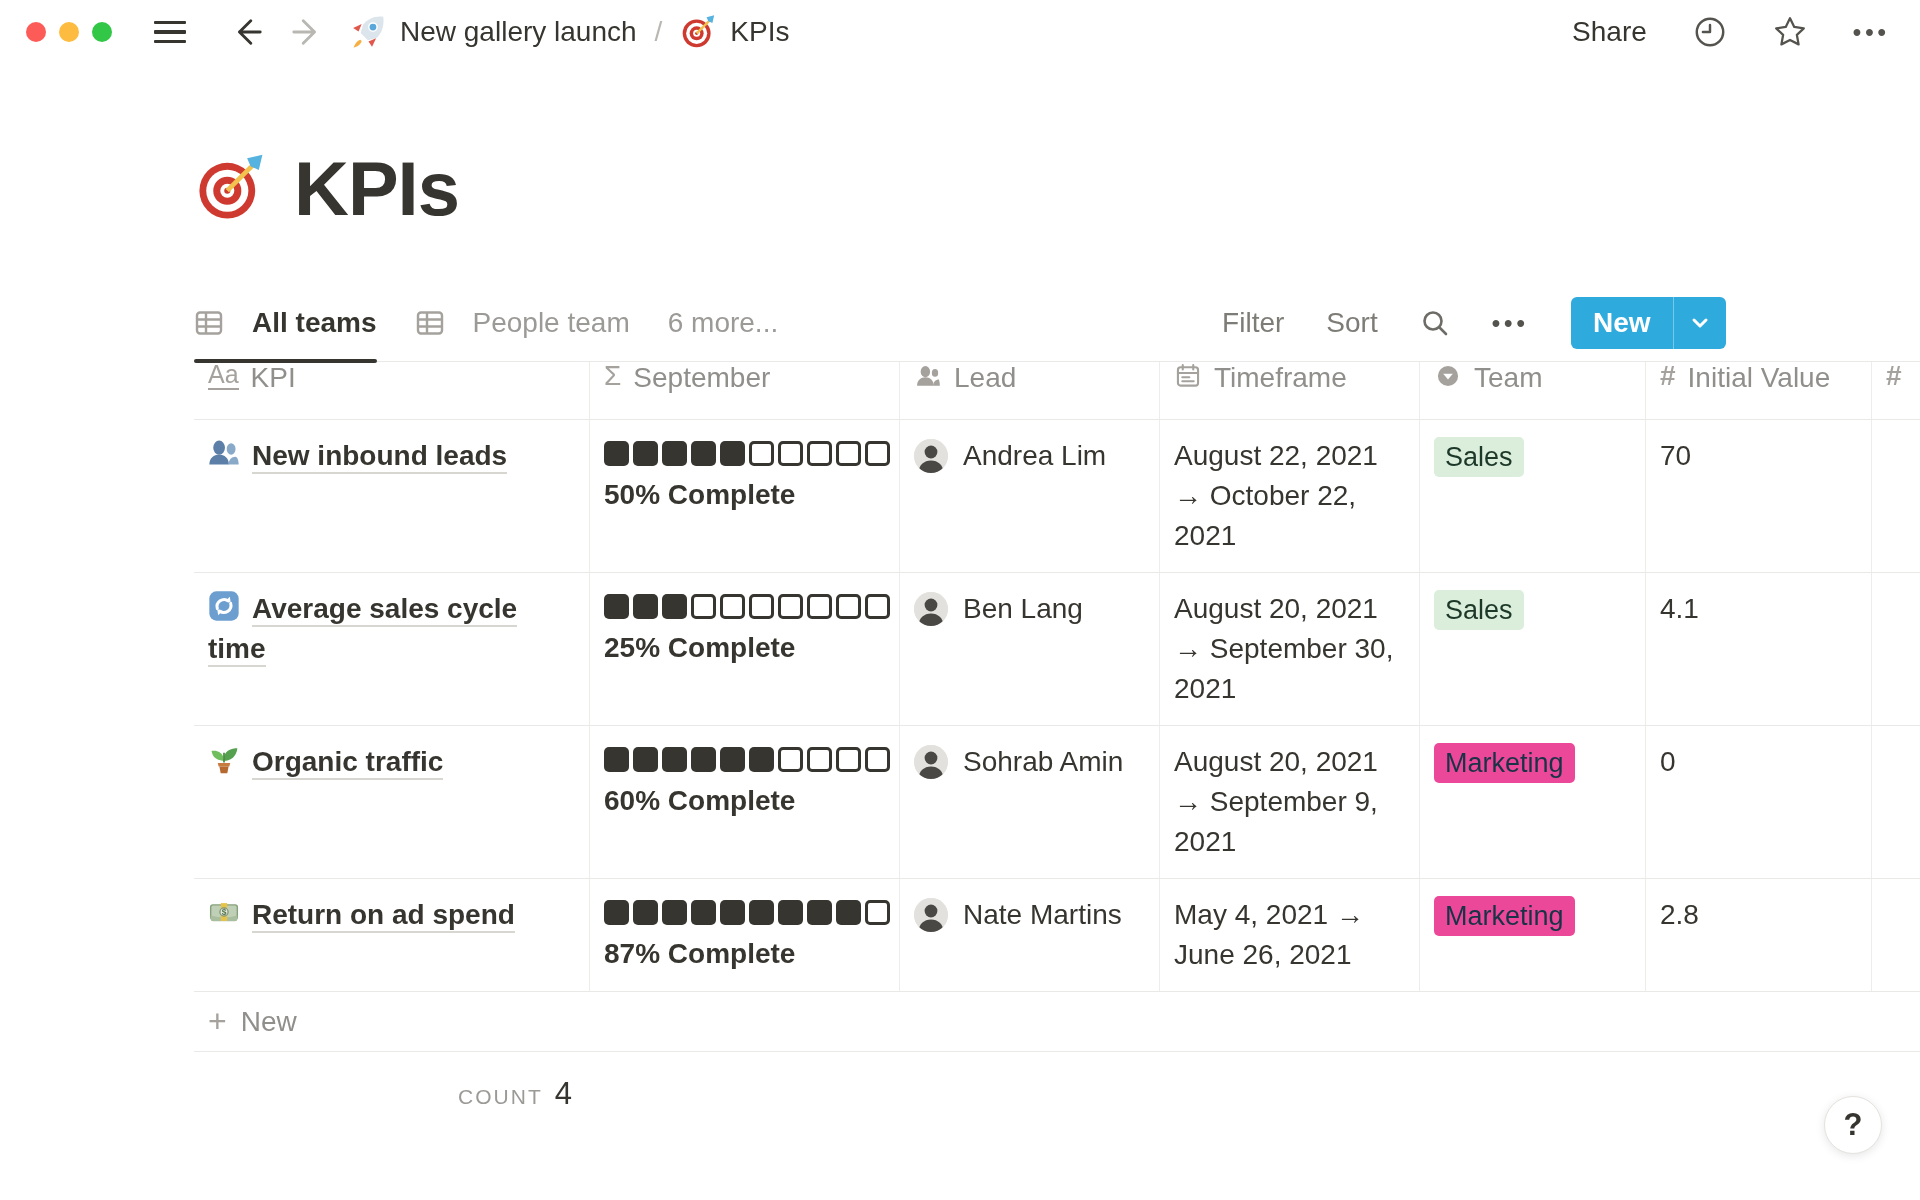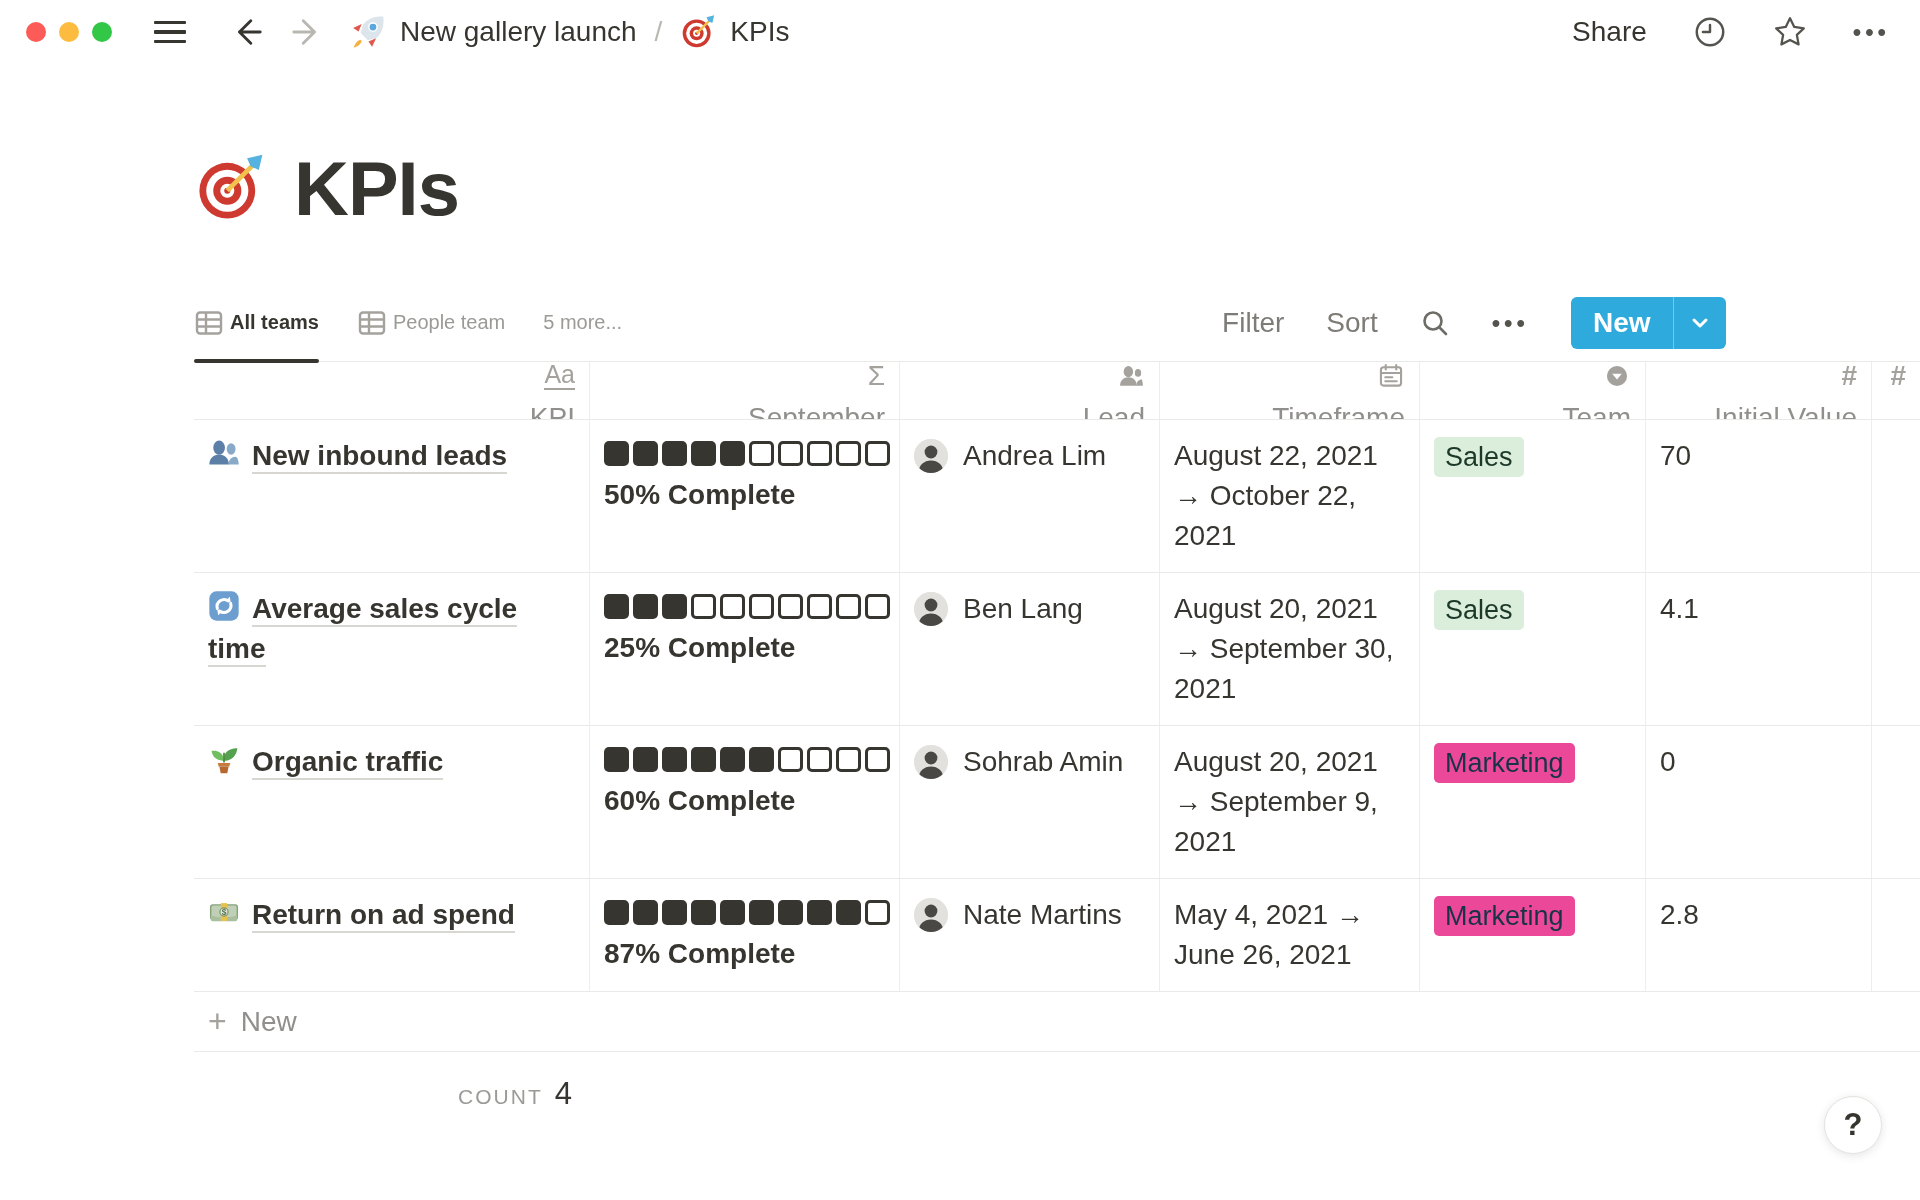--- a/index.html
+++ b/index.html
@@ -32,36 +32,36 @@
   
   .content { margin-left:194px; }
 
   .title-row { display:flex; align-items:center; gap:28px; margin-top:72px; height:104px; }
   .title-icon { width:72px; height:72px; }
   h1.page-title { font-size:76px; font-weight:700; letter-spacing:-1px; color:#37352F; }
 
   
   .toolbar { display:flex; align-items:center; height:78px; margin-top:44px; border-bottom:1px solid #E9E9E7; padding-right:194px; position:relative; }
   .tabs { display:flex; align-items:center; gap:38px; height:100%; }
-  .tab { display:flex; align-items:center; gap:6px; font-size:20px; color:#9B9A97; height:100%; position:relative; cursor:pointer; white-space:nowrap; }
+  .tab { display:flex; align-items:center; gap:28px; font-size:28px; color:#9B9A97; height:100%; position:relative; cursor:pointer; white-space:nowrap; }
   .tab.active { color:#37352F; font-weight:700; }
   .tab.active::after { content:''; position:absolute; left:0; right:0; bottom:-2px; height:4.5px; background:#37352F; border-radius:2px; }
   .tab .grid-icon { width:30px; height:30px; }
   .view-controls { margin-left:auto; display:flex; align-items:center; gap:42px; font-size:28px; color:#7E7C77; }
   .vc-item { cursor:pointer; }
   .search-icon-svg { width:30px; height:30px; display:block; }
   .new-btn { display:flex; align-items:center; background:#2EAADC; border-radius:6px; height:52px; color:#fff; font-weight:700; font-size:28px; overflow:hidden; cursor:pointer; }
   .new-btn .nb-main { padding:0 22px; height:100%; display:flex; align-items:center; }
   .new-btn .nb-div { width:1.5px; height:100%; background:rgba(255,255,255,0.35); }
   .new-btn .nb-chev { padding:0 15px; height:100%; display:flex; align-items:center; }
 
   
   .ktable { width:1726px; }
   .thead { display:flex; height:58px; border-bottom:1px solid #E9E9E7; color:#908F8B; font-size:28px; }
-  .th { display:flex; align-items:flex-end; gap:12px; padding:0 14px; border-right:1px solid #EDEDEB; overflow:hidden; white-space:nowrap; cursor:pointer;flex-direction:column; }
+  .th { display:flex; align-items:flex-start; gap:12px; padding:0 14px; border-right:1px solid #EDEDEB; overflow:hidden; white-space:nowrap; cursor:pointer; }
   .th:last-child { border-right:none; }
   .hicon { color:#A5A29D; display:flex; align-items:center; flex:none; }
   .hicon svg { width:28px; height:28px; }
   .hicon .txticon { font-size:25px; border-bottom:2.5px solid #A5A29D; line-height:1; padding-bottom:1px; }
   .hicon .glyph { font-size:28px; line-height:1; }
 
   .trow { display:flex; border-bottom:1px solid #E9E9E7; font-size:28px; line-height:40px; }
   .td { padding:16px 14px; border-right:1px solid #EDEDEB; overflow:hidden; }
   .td:last-child { border-right:none; }
   .kicon { display:inline-block; width:32px; height:32px; vertical-align:-4px; margin-right:12px; }
@@ -179,21 +179,21 @@
         <div class="tab">
           <span class="hicon">
             <svg class="grid-icon" viewBox="0 0 30 30" fill="none" stroke="currentColor" stroke-width="2.4" stroke-linejoin="round">
               <rect x="3" y="4.5" width="24" height="21" rx="3"></rect>
               <path d="M3 11.5h24M3 18.5h24M12 4.5v21"></path>
             </svg>
           </span>
           <span>People team</span>
         </div>
         <div class="tab">
-          <span>5 more...</span>
+          <span>6 more...</span>
         </div>
       </div>
     <div class="view-controls">
       <span class="vc-item">Filter</span>
       <span class="vc-item">Sort</span>
       <svg class="search-icon-svg vc-item" viewBox="0 0 30 30" fill="none" stroke="#6E6C67" stroke-width="2.6" stroke-linecap="round">
           <circle cx="13" cy="13" r="8.5"></circle>
           <path d="M19.5 19.5 L26 26"></path>
         </svg>
       <span class="dots vc-item">•••</span>

